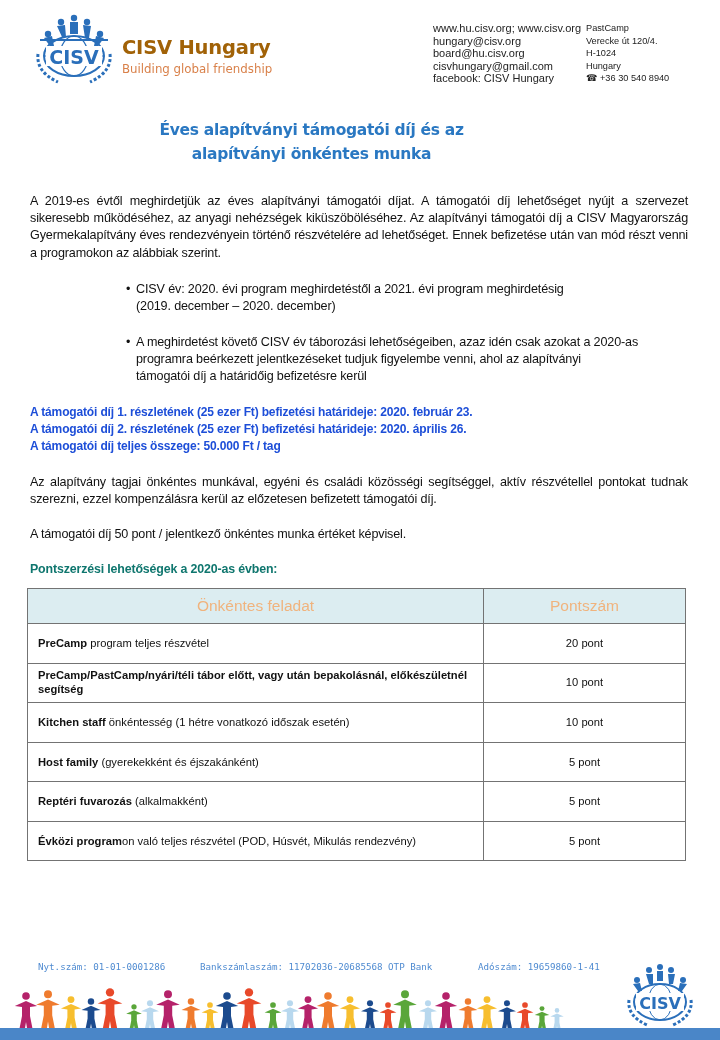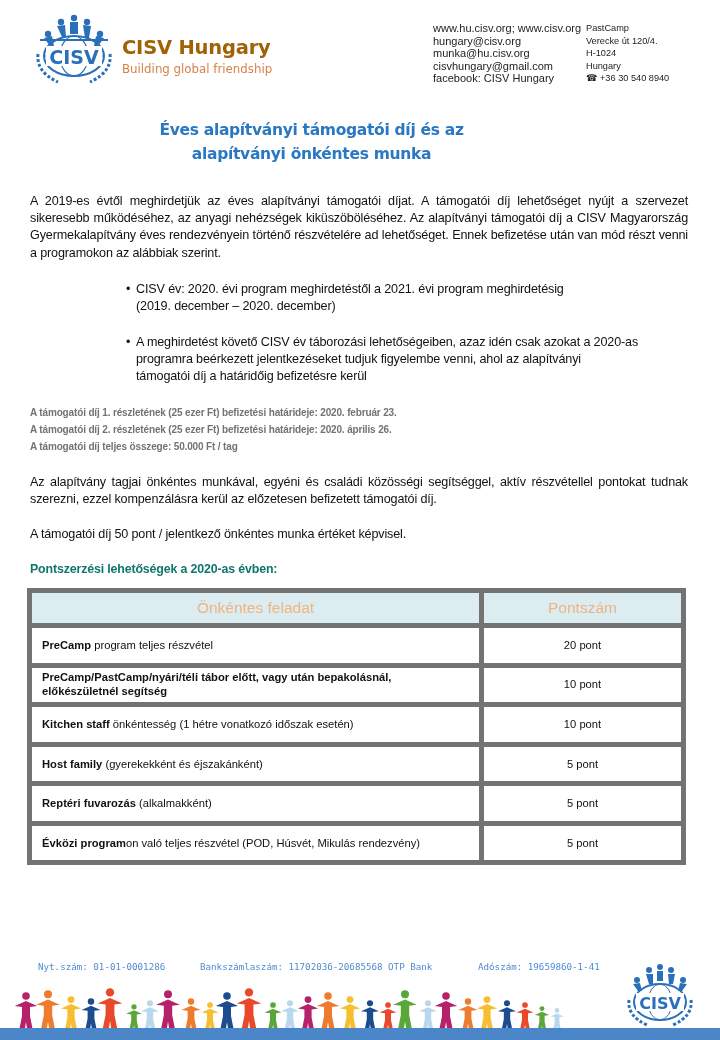--- a/index.html
+++ b/index.html
@@ -16,28 +16,28 @@
   
   .title { position: absolute; left: 0; width: 623px; top: 118px; text-align: center; font-family: "DejaVu Sans", sans-serif; font-weight: bold; font-size: 15.5px; line-height: 24px; color: #2a78c2; letter-spacing: -0.3px; }
 
   .para { position: absolute; left: 30px; width: 658px; font-size: 12.6px; line-height: 17.2px; text-align: justify; color: #111; letter-spacing: -0.15px; }
   .p-intro { top: 193px; }
   .bullets { position: absolute; left: 126px; width: 570px; font-size: 12.6px; line-height: 17.2px; color: #111; letter-spacing: -0.15px; }
   .bullet { position: relative; padding-left: 10px; }
   .bullet::before { content: "•"; position: absolute; left: 0; top: 0; }
   .b1 { top: 281px; }
   .b2 { top: 334px; }
-  .deadlines { position: absolute; left: 30px; top: 404px; font-size: 10px; line-height: 17.2px; font-weight: bold; color: #737373; letter-spacing: -0.15px; }
+  .deadlines { position: absolute; left: 30px; top: 404px; font-size: 12px; line-height: 17.2px; font-weight: bold; color: #1d4ed8; letter-spacing: -0.15px; }
   .p-volunteer { top: 474px; }
   .p-points { top: 526px; }
   .subhead { position: absolute; left: 30px; top: 562px; font-size: 12.4px; font-weight: bold; color: #0f766e; letter-spacing: -0.15px; }
 
   
   table.points { position: absolute; left: 27px; top: 588px; width: 659px; border-collapse: collapse; }
-  table.points th, table.points td { border: 5px solid #737373; margin-left: 20px; }
+  table.points th, table.points td { border: 1px solid #737373; margin-left: 20px; }
   table.points th { background: #dcedf1; height: 35px; color: #f0b37d; font-size: 15.5px; font-weight: normal; text-align: center; }
   table.points td { height: 39.5px; font-size: 11.2px; color: #111; padding: 0 10px; }
   table.points td.task b { font-weight: bold; }
   table.points td.pts { text-align: center; width: 202px; }
   table.points tr.tall td { line-height: 13.5px; }
 
   
   .footer-info { position: absolute; top: 961px; font-family: "DejaVu Sans Mono", monospace; font-size: 9.2px; color: #4f8bd1; }
   .fi-1 { left: 38px; }
   .fi-2 { left: 200px; }
@@ -67,21 +67,21 @@
   <text x="46" y="54" text-anchor="middle" font-family="DejaVu Sans, sans-serif" font-weight="bold" font-size="19" fill="#2a6fba">CISV</text>
   <path d="M10 44 Q8 62 30 72" fill="none" stroke="#2a6fba" stroke-width="3" stroke-dasharray="3 2"></path>
   <path d="M82 44 Q84 62 62 72" fill="none" stroke="#2a6fba" stroke-width="3" stroke-dasharray="3 2"></path>
 </svg>
 <div class="brand-name">CISV Hungary</div>
 <div class="brand-tag">Building global friendship</div>
 
 <div class="contact-left">
   <div>www.hu.cisv.org; www.cisv.org</div>
   <div>hungary@cisv.org</div>
-  <div>munka@hu.cisv.org</div>
+  <div>board@hu.cisv.org</div>
   <div>cisvhungary@gmail.com</div>
   <div>facebook: CISV Hungary</div>
 </div>
 <div class="contact-right">
   <div>PastCamp</div>
   <div>Verecke út 120/4.</div>
   <div>H-1024</div>
   <div>Hungary</div>
   <div>☎ +36 30 540 8940</div>
 </div>

